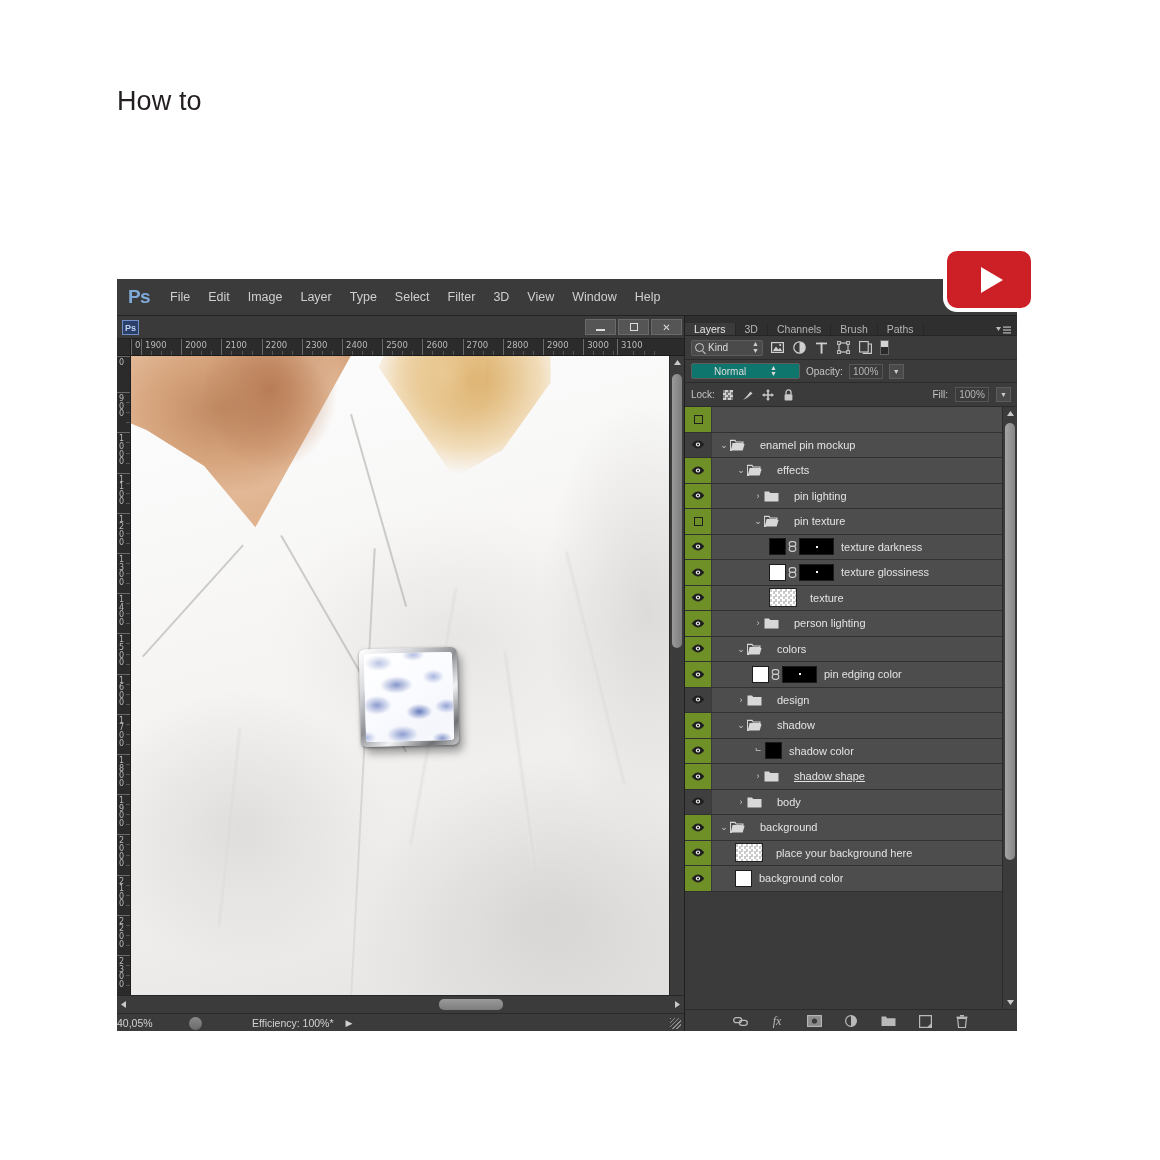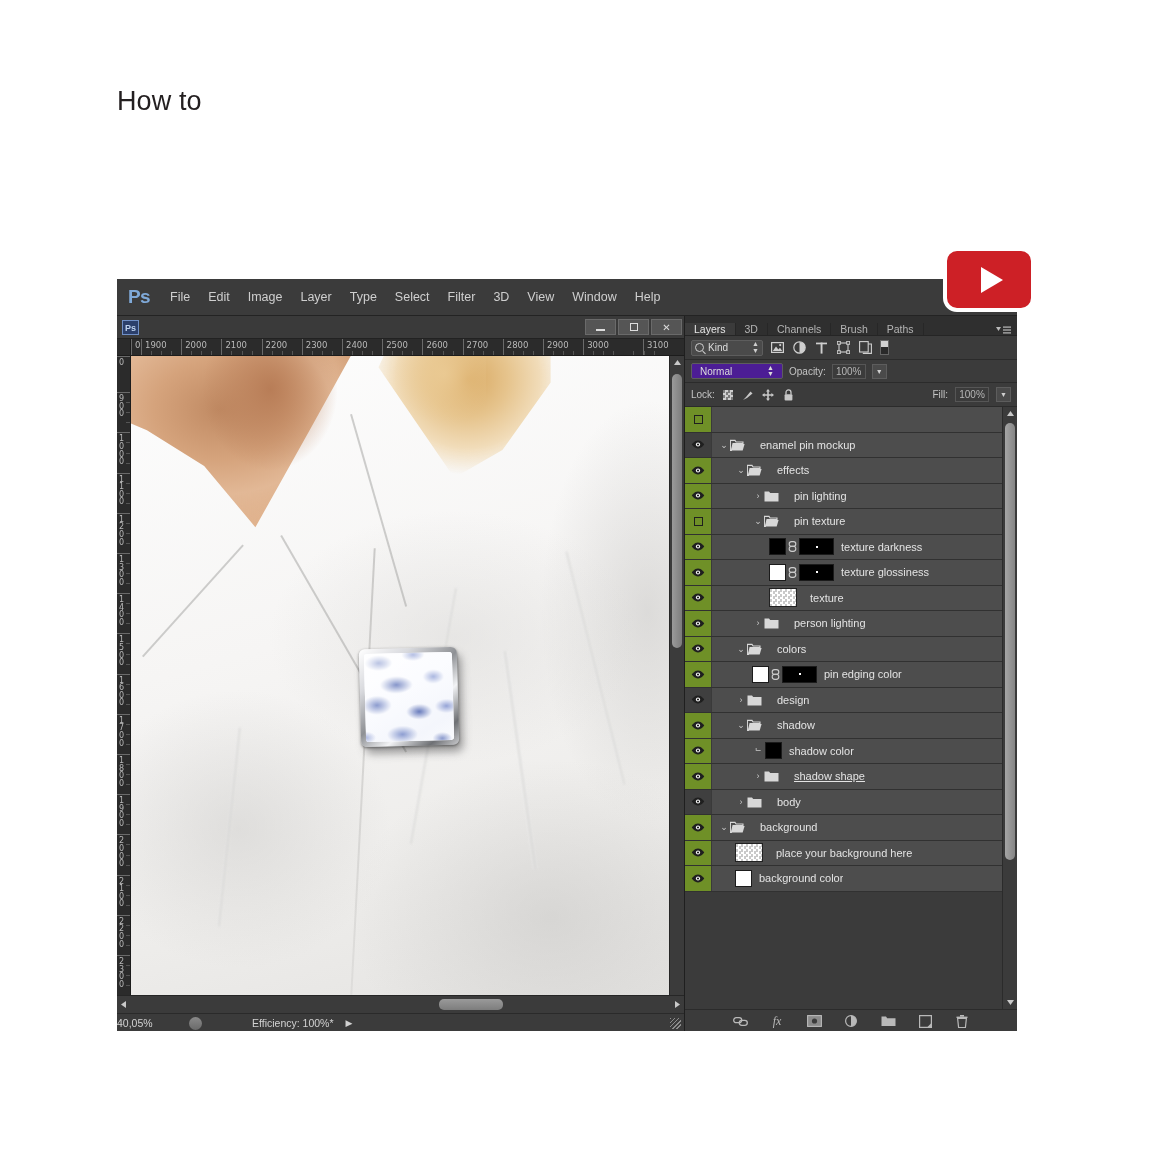--- a/index.html
+++ b/index.html
@@ -267,22 +267,22 @@
   .kindsel .car{margin-left:auto;font-size:7px;line-height:.9;color:#cfcfcf;}
   .ficon{width:15px;height:15px;display:flex;align-items:center;justify-content:center;color:#cfcfcf;}
   .ficon svg{display:block;}
   .tgl{width:9px;height:15px;background:linear-gradient(180deg,#d3d3d3 48%,#2a2a2a 48%);border:1px solid #666;box-sizing:border-box;}
 
   #pblend{
     height:22px;display:flex;align-items:center;padding:0 6px;gap:6px;
     border-bottom:1px solid #2b2b2b;
   }
   .blendsel{
-    width:92px;height:16px;background:#4c1d95;border:1px solid #5d5d5d;border-radius:2px;
-    display:flex;align-items:center;padding:0 8px;box-sizing:border-box;
+    width:109px;height:16px;background:#0f766e;border:1px solid #5d5d5d;border-radius:2px;
+    display:flex;align-items:center;padding:0 22px;box-sizing:border-box;
     font-size:10px;color:#dcdcdc;
   }
   .blendsel .car{margin-left:auto;font-size:7px;line-height:.9;}
   .lbl{font-size:10px;color:#c4c4c4;}
   .numfield{
     width:34px;height:15px;background:#3b3b3b;border:1px solid #565656;box-sizing:border-box;
     font-size:10px;color:#b6b6b6;text-align:center;line-height:14px;
   }
   .numdrop{
     width:15px;height:15px;background:#4a4a4a;border:1px solid #5d5d5d;box-sizing:border-box;
@@ -483,21 +483,21 @@
               </div>
               <div class="mk" style="left: 422.05px;"></div>
               <div class="mk" style="left: 432.1px;"></div>
               <div class="mk" style="left: 442.15px;"></div>
               <div class="tk" style="left: 452.2px;">
                 <span>3000</span>
               </div>
               <div class="mk" style="left: 462.25px;"></div>
               <div class="mk" style="left: 472.3px;"></div>
               <div class="mk" style="left: 482.35px;"></div>
-              <div class="tk" style="left: 512px; text-align: center;">
+              <div class="tk" style="left: 486px; text-align: center;">
                 <span>3100</span>
               </div>
               <div class="mk" style="left: 502.45px;"></div>
               <div class="mk" style="left: 512.5px;"></div>
               <div class="mk" style="left: 522.55px;"></div>
             </div>
         </div>
 
         <div id="canvasrow">
           <div id="vruler">

